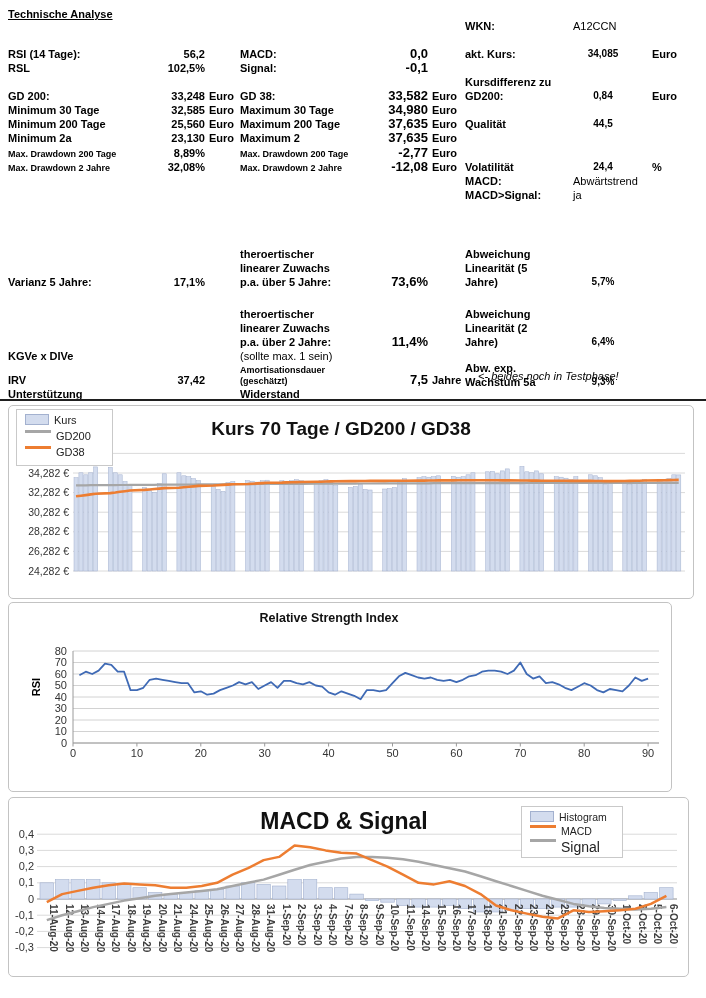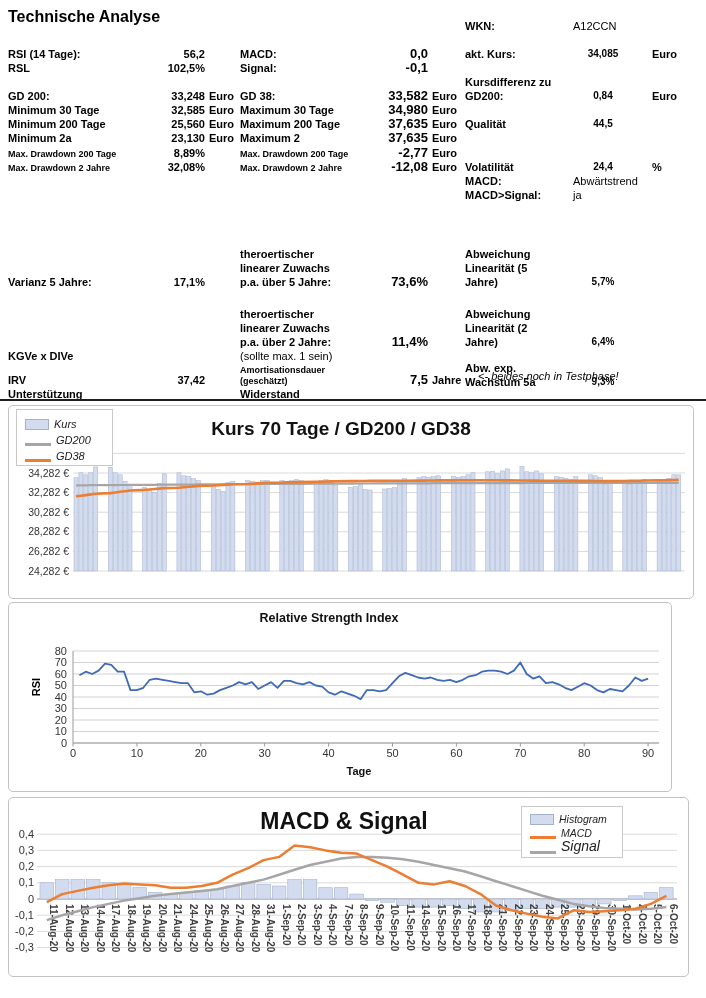--- a/index.html
+++ b/index.html
@@ -1,37 +1,37 @@
 <!DOCTYPE html>
 <html><head>
 <meta charset="utf-8">
 <style>
   html,body{margin:0;padding:0;background:#fff;}
   #page{position:relative;width:706px;height:998px;background:#fff;
         font-family:"Liberation Sans",sans-serif;color:#000;overflow:hidden;}
   .abs{position:absolute;}
-  .title{font-size:16px;font-weight:700;white-space:nowrap;}
+  .title{font-size:11px;font-weight:700;text-decoration:underline;white-space:nowrap;}
   .lbl{position:absolute;font-weight:700;font-size:11px;white-space:nowrap;line-height:12px;}
   .sm{font-size:9px !important;line-height:10px;}
   .reg{font-weight:400 !important;}
   .ital{font-style:italic;font-weight:400 !important;}
   .vA{position:absolute;left:118px;width:87px;text-align:right;font-weight:700;font-size:11px;line-height:12px;}
   .uA{position:absolute;left:209px;font-weight:700;font-size:11px;line-height:12px;}
   .vB{position:absolute;left:348px;width:80px;text-align:right;font-weight:700;font-size:13px;line-height:12px;}
   .uB{position:absolute;left:432px;font-weight:700;font-size:11px;line-height:12px;}
   .vC{position:absolute;left:558px;width:90px;text-align:center;font-weight:700;font-size:10px;line-height:12px;}
   .uC{position:absolute;left:652px;font-weight:700;font-size:11px;line-height:12px;}
   .cL{position:absolute;left:573px;font-size:11px;font-weight:400;line-height:12px;white-space:nowrap;}
   .rule{position:absolute;left:0;width:706px;height:2px;background:#1f1f1f;}
   .chartbox{position:absolute;background:#fff;border:1px solid #c3c3c3;border-radius:5px;}
   .chartbox svg{position:absolute;left:0;top:0;}
   .c-title{position:absolute;text-align:center;font-weight:700;color:#111;white-space:nowrap;}
   .legend{position:absolute;background:#fff;border:1px solid #c9c9c9;padding:4px 6px 3px 8px;
           display:flex;flex-direction:column;justify-content:space-around;box-sizing:border-box;}
-  .legend .row{display:flex;align-items:flex-end;height:17px;font-style:italic;}
+  .legend .row{display:flex;align-items:flex-start;height:17px;}
   .legend .txt{font-size:11px;color:#222;margin-left:5px;white-space:nowrap;}
   .swatch-bar{width:22px;height:9px;border:1px solid #a3b1cf;background:#d3dcee;}
   .swatch-line{width:26px;height:3px;}
 </style>
 </head>
 <body>
 
 <div id="page">
 
   <div class="abs title" style="left:8px;top:8px">Technische Analyse</div>
@@ -310,21 +310,20 @@
         <line x1="511.3" x2="511.3" y1="140" y2="143.5" stroke="#9a9a9a" stroke-width="1"></line>
         <text x="511.29999999999995" y="154" font-size="11" text-anchor="middle" fill="#333" font-family="&quot;Liberation Sans&quot;,sans-serif">70</text>
         <line x1="575.2" x2="575.2" y1="140" y2="143.5" stroke="#9a9a9a" stroke-width="1"></line>
         <text x="575.2" y="154" font-size="11" text-anchor="middle" fill="#333" font-family="&quot;Liberation Sans&quot;,sans-serif">80</text>
         <line x1="639.1" x2="639.1" y1="140" y2="143.5" stroke="#9a9a9a" stroke-width="1"></line>
         <text x="639.1" y="154" font-size="11" text-anchor="middle" fill="#333" font-family="&quot;Liberation Sans&quot;,sans-serif">90</text>
         <polyline points="70.4,72.2 76.8,68.7 83.2,71.0 89.6,67.6 96.0,60.7 102.3,61.8 108.7,68.7 115.1,68.7 121.5,87.1 127.9,87.1 134.3,84.8 140.7,76.8 147.1,75.6 153.5,76.8 159.8,77.9 166.2,79.1 172.6,80.2 179.0,80.2 185.4,89.4 191.8,88.3 198.2,91.7 204.6,90.6 211.0,87.1 217.4,84.8 223.8,82.5 230.1,79.1 236.5,81.3 242.9,79.1 249.3,86.0 255.7,82.5 262.1,79.1 268.5,84.8 274.9,77.9 281.3,77.9 287.6,80.2 294.0,81.3 300.4,79.1 306.8,82.5 313.2,83.7 319.6,89.4 326.0,91.7 332.4,88.3 338.8,90.6 345.2,92.8 351.6,96.3 357.9,87.1 364.3,87.1 370.7,88.3 377.1,87.1 383.5,80.2 389.9,73.3 396.3,69.9 402.7,72.2 409.1,74.5 415.4,75.6 421.8,74.5 428.2,76.8 434.6,77.9 441.0,76.8 447.4,79.1 453.8,76.8 460.2,73.3 466.6,72.2 473.0,68.7 479.3,67.6 485.7,67.6 492.1,68.7 498.5,71.0 504.9,67.6 511.3,59.5 517.7,71.0 524.1,75.6 530.5,73.3 536.9,80.2 543.3,79.1 549.6,81.3 556.0,84.8 562.4,87.1 568.8,83.7 575.2,80.2 581.6,82.5 588.0,87.1 594.4,89.4 600.8,86.0 607.1,87.1 613.5,88.3 619.9,82.5 626.3,74.5 632.7,77.9 639.1,75.6" fill="none" stroke="#3f6ab5" stroke-width="1.8" stroke-linejoin="round"></polyline>
       </svg>
     <div class="c-title" style="left:60px;top:8px;width:520px;font-size:12.5px">Relative Strength Index</div>
     <div class="abs" style="left:18px;top:78px;font-size:11px;font-weight:700;transform:rotate(-90deg)">RSI</div>
-    <div class="c-title" style="left:90px;top:162px;width:520px;font-size:11px">Tage</div>
   </div>
 
   <div class="chartbox" id="chart3" style="left:8px;top:797px;width:679px;height:178px">
     <svg id="c3svg" width="679" height="178">
         <line x1="28" x2="668" y1="36.2" y2="36.2" stroke="#dadada" stroke-width="1"></line>
         <text x="25" y="39.7" font-size="11" text-anchor="end" fill="#333" font-family="&quot;Liberation Sans&quot;,sans-serif">0,4</text>
         <line x1="28" x2="668" y1="52.4" y2="52.4" stroke="#dadada" stroke-width="1"></line>
         <text x="25" y="55.9" font-size="11" text-anchor="end" fill="#333" font-family="&quot;Liberation Sans&quot;,sans-serif">0,3</text>
         <line x1="28" x2="668" y1="68.6" y2="68.6" stroke="#dadada" stroke-width="1"></line>
         <text x="25" y="72.1" font-size="11" text-anchor="end" fill="#333" font-family="&quot;Liberation Sans&quot;,sans-serif">0,2</text>

